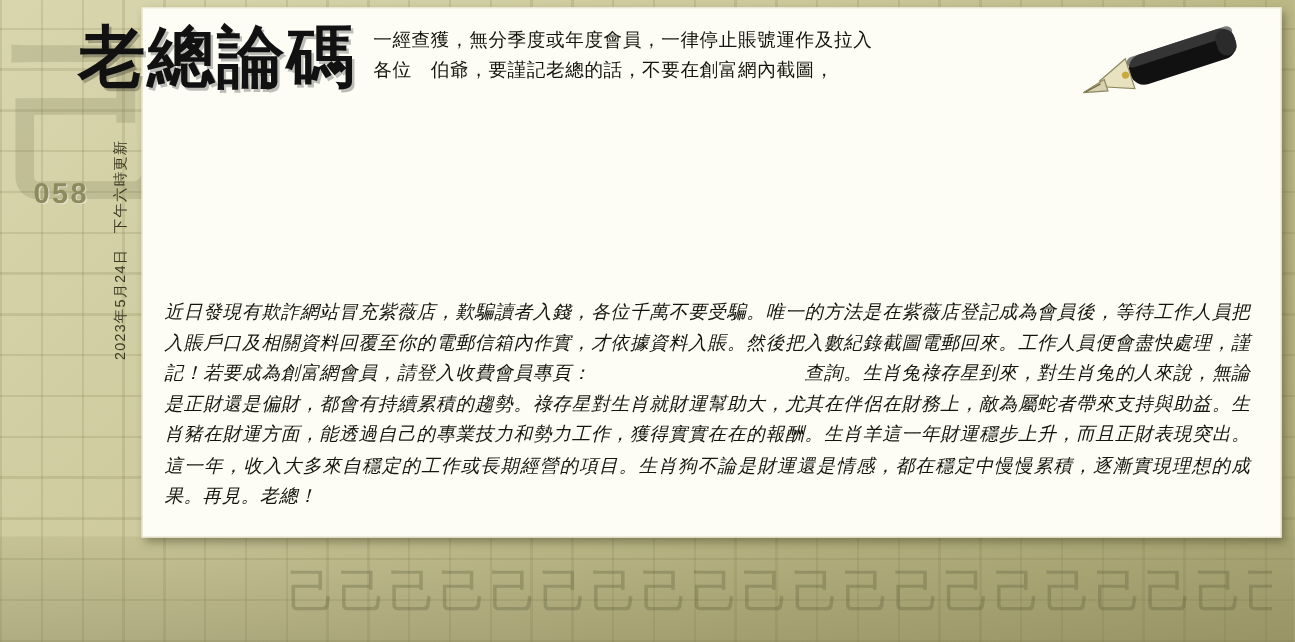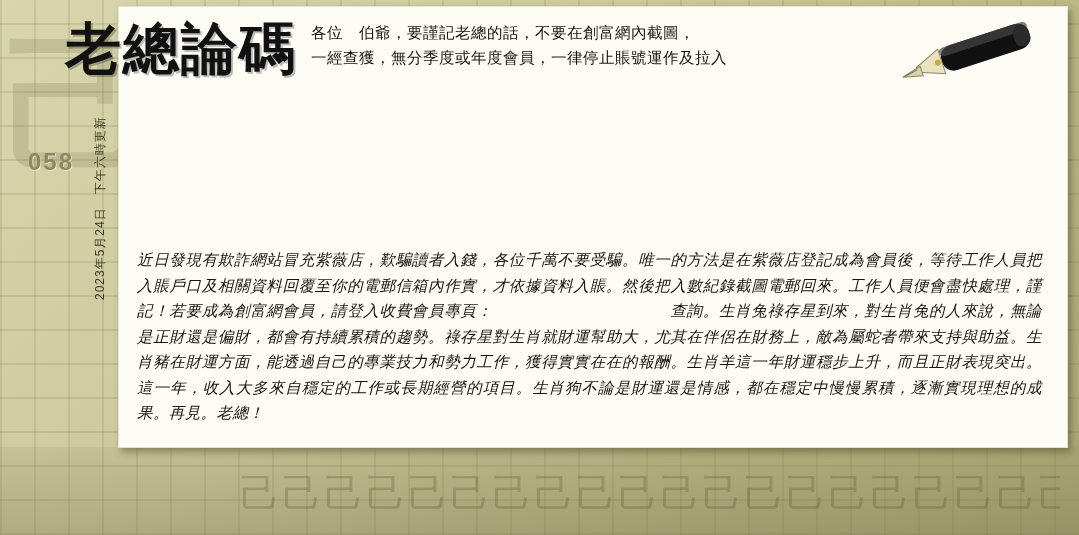--- a/index.html
+++ b/index.html
@@ -200,22 +200,22 @@
             <rect x="128" y="22" width="16" height="22" rx="8" fill="#2b2b2b"></rect>
             <polygon points="52,20 26,31 26,36 52,46" fill="#e8e2c0" stroke="#8d8a5f" stroke-width="1"></polygon>
             <polygon points="30,31 10,36 30,41" fill="#d8d2ae" stroke="#8d8a5f" stroke-width="1"></polygon>
             <line x1="26" y1="33.5" x2="12" y2="36" stroke="#6d6a45" stroke-width="1"></line>
             <circle cx="48" cy="33" r="3" fill="#c8a93c"></circle>
           </g>
         </svg>
       </div>
 
       <div class="body-text">
+        <div>一經查獲，無分季度或年度會員，一律停止賬號運作及拉入</div>
         <div>各位　伯爺，要謹記老總的話，不要在創富網內截圖，</div>
-        <div>一經查獲，無分季度或年度會員，一律停止賬號運作及拉入</div>
       </div>
 
 
       <div class="p3">近日發現有欺詐網站冒充紫薇店，歎騙讀者入錢，各位千萬不要受騙。唯一的方法是在紫薇店登記成為會員後，等待工作人員把入賬戶口及相關資料回覆至你的電郵信箱內作實，才依據資料入賬。然後把入數紀錄截圖電郵回來。工作人員便會盡快處理，謹記！若要成為創富網會員，請登入收費會員專頁：　　　　　　　　　　　查詢。生肖兔祿存星到來，對生肖兔的人來說，無論是正財還是偏財，都會有持續累積的趨勢。祿存星對生肖就財運幫助大，尤其在伴侶在財務上，敵為屬蛇者帶來支持與助益。生肖豬在財運方面，能透過自己的專業技力和勢力工作，獲得實實在在的報酬。生肖羊這一年財運穩步上升，而且正財表現突出。這一年，收入大多來自穩定的工作或長期經營的項目。生肖狗不論是財運還是情感，都在穩定中慢慢累積，逐漸實現理想的成果。再見。老總！</div>
 
     </div>
   </div>
 
 </div>
 

